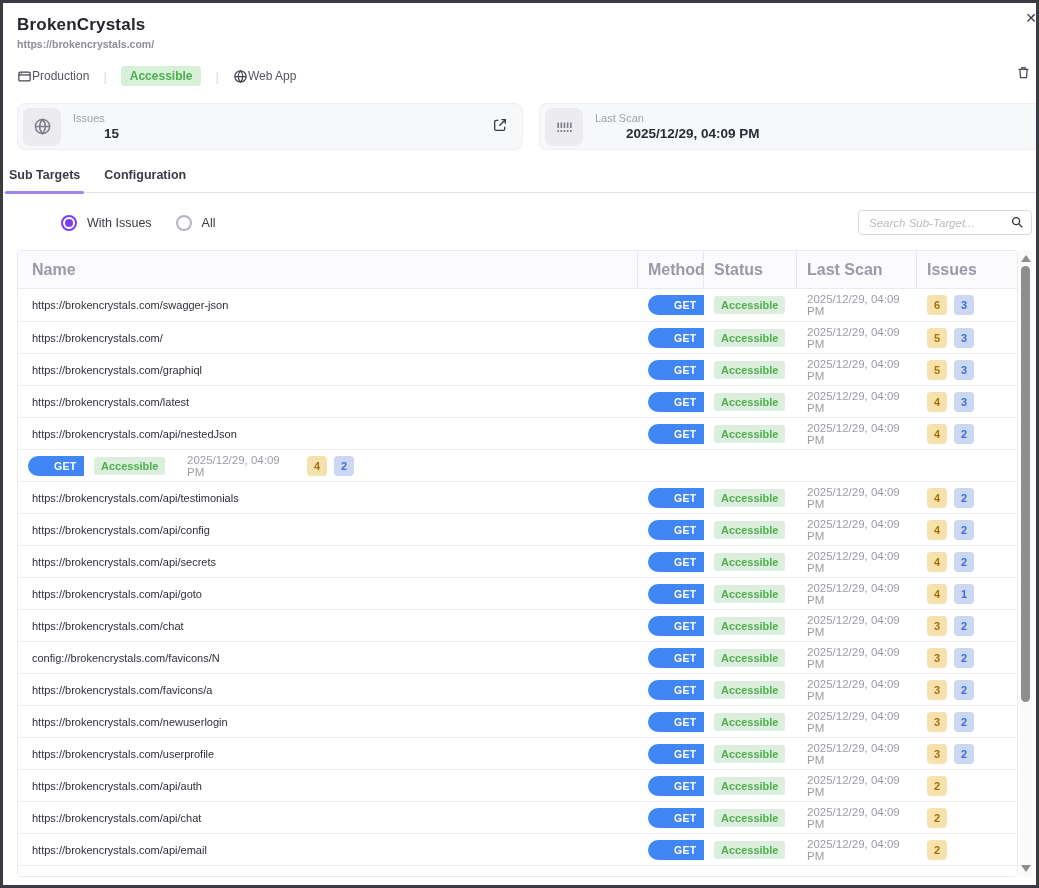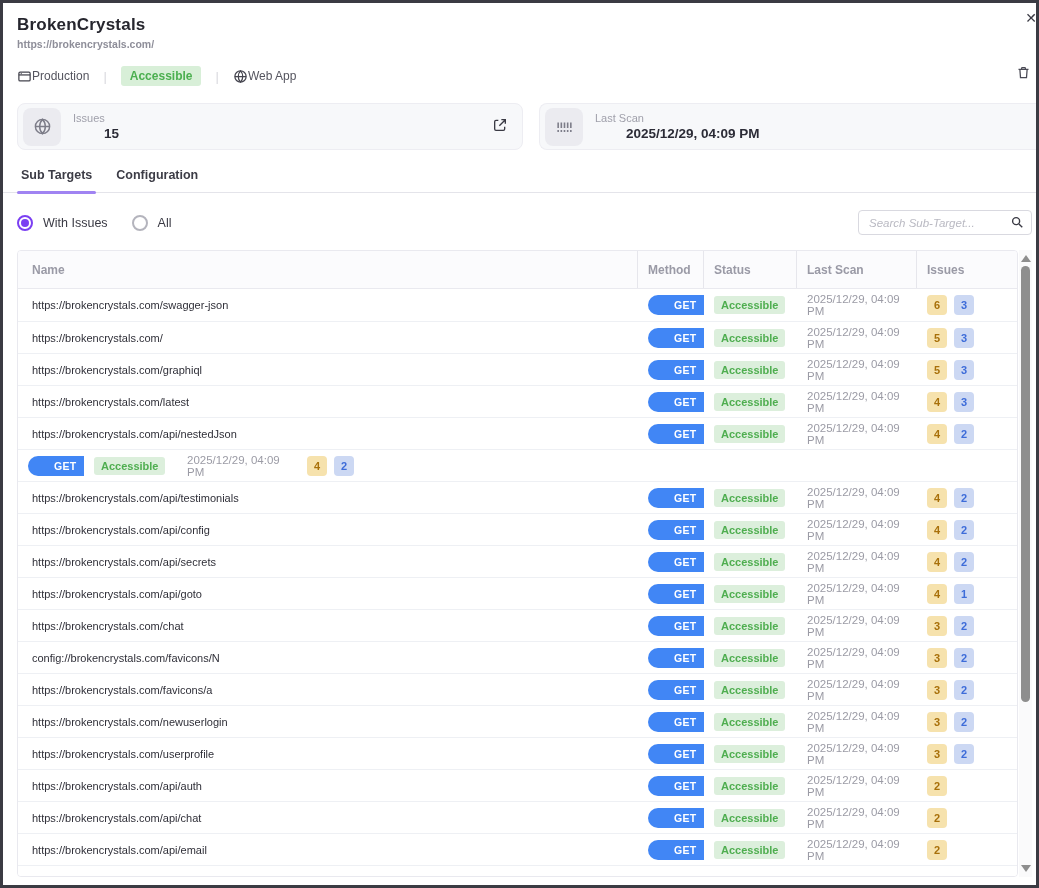--- a/index.html
+++ b/index.html
@@ -42,29 +42,29 @@
   .icon-box {
     width:38px; height:38px; border-radius:8px; background:#ebebf0;
     display:flex; align-items:center; justify-content:center;
   }
   .icon-box svg { width:19px; height:19px; color:#7c7c88; }
   .card-label { font-size:11px; color:#a0a0ab; }
   .card-value { font-size:13.5px; font-weight:bold; color:#2b2b36; margin-top:2px;margin-left:31px; }
   .ext-link { cursor:pointer; }
   .ext-link svg { width:16px; height:16px; color:#3a3a44; }
   
-  .tabs { display:flex; gap:24px; padding-left:18px; margin-top:18px; border-bottom:1px solid #e4e4ea; }
+  .tabs { display:flex; gap:24px; padding-left:6px; margin-top:18px; border-bottom:1px solid #e4e4ea; }
   .tab { font-size:12.5px; font-weight:bold; color:#3c3c46; padding-bottom:10px; position:relative; cursor:pointer; }
   .tab.active::after {
     content:""; position:absolute; left:-4px; right:-4px; bottom:-2px;
     height:3px; background:#a083f2; border-radius:3px;
   }
   
   .filter-row { display:flex; align-items:center; justify-content:space-between; margin:17px 4px 0 14px; }
-  .radios { display:flex; align-items:flex-start; gap:24px; }
+  .radios { display:flex; align-items:flex-start; gap:24px;margin-left:44px; }
   .radio-opt { display:flex; align-items:center; gap:10px; cursor:pointer; }
   .radio { width:16px; height:16px; border-radius:50%; border:2px solid #b4b4bd; position:relative; background:#fff; }
   .radio.selected { border-color:#7b3ff2; }
   .radio.selected::after { content:""; position:absolute; inset:2px; border-radius:50%; background:#7b3ff2; }
   .radio-label { font-size:12.5px; color:#3a3a44; }
   .search-wrap { position:relative; }
   .search-input {
     width:174px; height:25px; border:1px solid #d9d9e0; border-radius:4px;
     padding:0 28px 0 10px; font-family:"Liberation Sans", sans-serif;
     font-size:11.5px; font-style:italic; color:#55555f; outline:none;
@@ -72,21 +72,21 @@
   .search-input::placeholder { color:#b9b9c2; font-style:italic; }
   .search-icon { position:absolute; right:8px; top:5px; width:14px; height:14px; color:#3a3a44; cursor:pointer; }
   
   .table-zone { display:flex; margin:15px 4px 0 14px; align-items:flex-start; }
   .table {
     flex:1; border:1px solid #e9e9ef; border-radius:4px;
     height:627px; overflow:hidden; background:#fff;
   }
   .thead { display:flex; height:38px; background:#fbfbfd; border-bottom:1px solid #e9e9ef; }
   .th {
-    font-size:12px; font-weight:600; color:#9a9aa6;
+    font-size:16px; font-weight:600; color:#9a9aa6;
     display:flex; align-items:center; padding-left:14px;
     border-right:1px solid #e6e6ec;
   }
   .th:last-child { border-right:none; }
   .col-name { width:620px; }
   .col-method { width:66px; padding-left:10px; }
   .col-status { width:93px; padding-left:10px; }
   .col-scan { width:120px; padding-left:10px; }
   .col-issues { flex:1; padding-left:10px; }
   .trow { display:flex; height:32px; align-items:center; cursor:pointer; background:#fff; }

